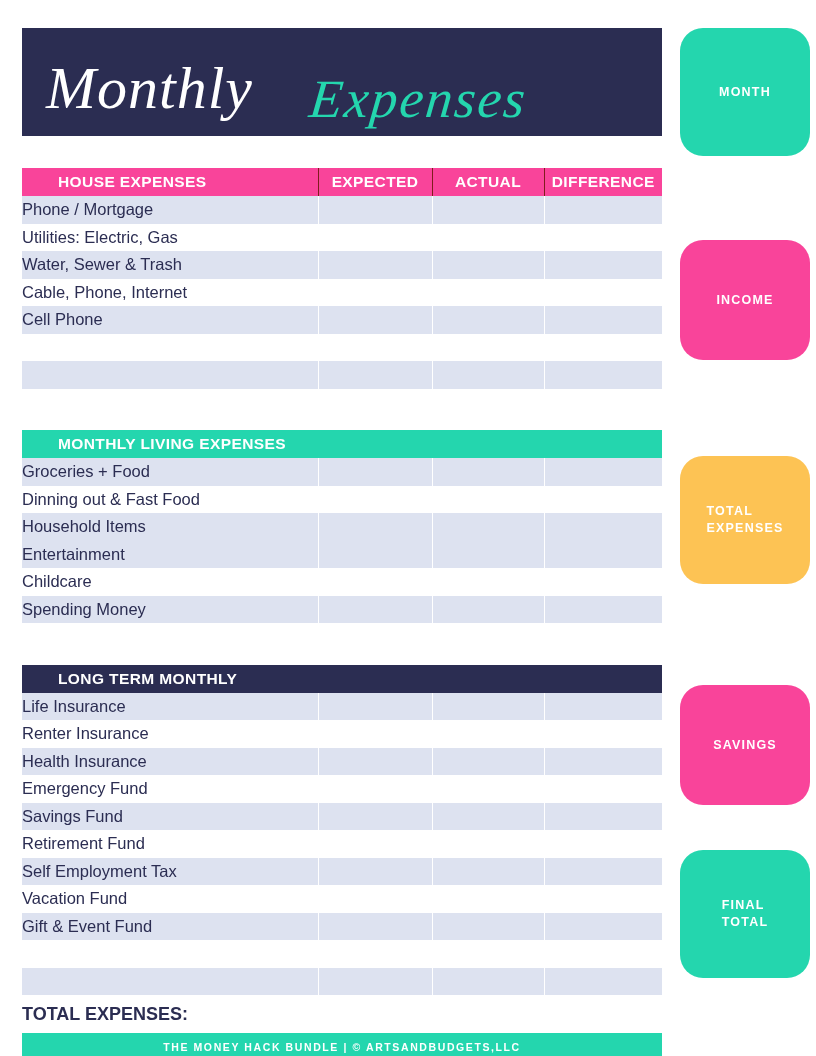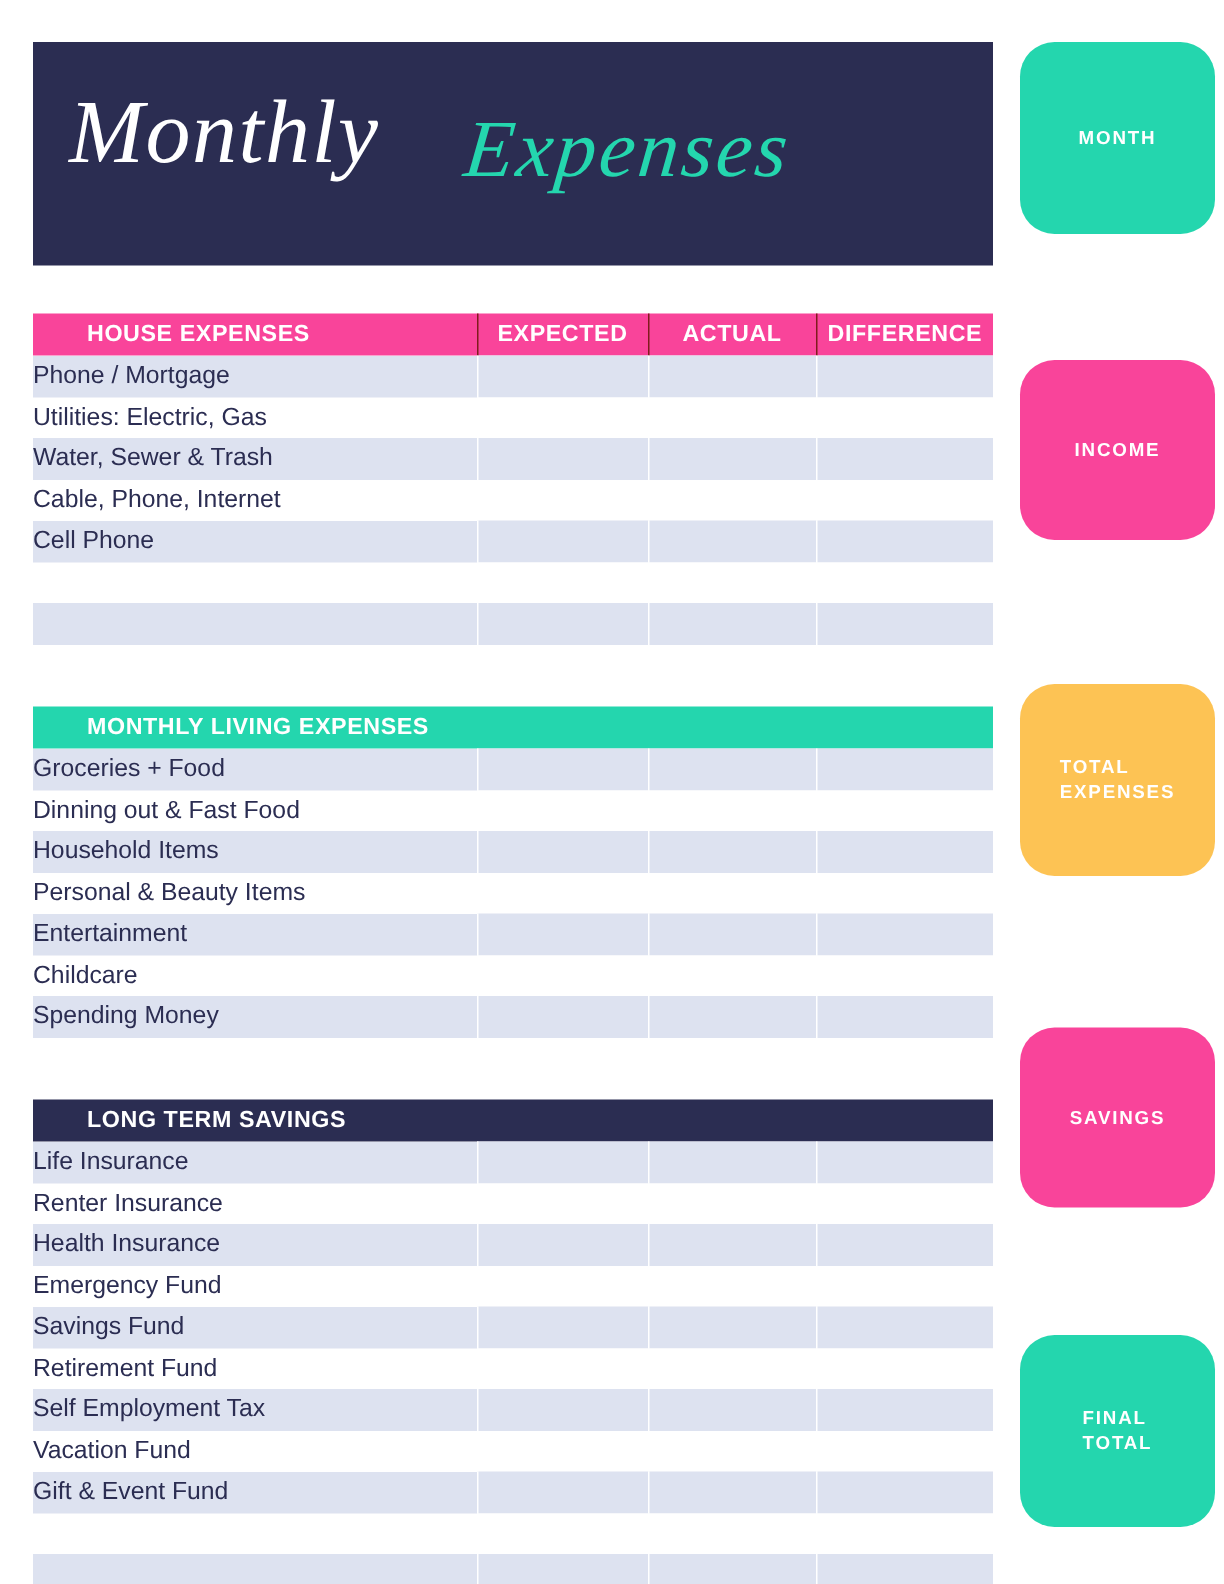--- a/index.html
+++ b/index.html
@@ -22,21 +22,21 @@
   }
   
   .sheet {
     position: absolute;
     left: 22px;
     top: 28px;
     width: 640px;
   }
   .header-band {
     background: #2b2d52;
-    height: 149px;
+    height: 108px;
     position: relative;
     overflow: hidden;
   }
   .title-monthly {
     position: absolute;
     left: 24px;
     top: 30px;
     font-family: "Liberation Serif", serif;
     font-style: italic;
     font-size: 60px;
@@ -161,21 +161,21 @@
     font-weight: bold;
     letter-spacing: 1.2px;
     line-height: 1.35;
     position: absolute;
     left: 0;
   }
   #card-month   { top: 0px;   height: 128px; background: #24d6ae; }
   #card-income  { top: 212px; height: 120px; background: #f9449a; }
   #card-total-expenses { top: 428px; height: 128px; background: #fdc354; }
   #card-savings { top: 645px; height: 120px; background: #f9449a; margin-top: 12px; }
-  #card-final-total { top: 862px; height: 128px; background: #24d6ae; }
+  #card-final-total { top: 822px; height: 128px; background: #24d6ae; }
 </style>
 </head>
 <body>
 
 <div class="page">
 
   <div class="sheet">
 
     <div class="header-band">
       <div class="title-monthly">Monthly</div>
@@ -269,26 +269,20 @@
           <td class="item-val"></td>
           <td class="item-val"></td>
           <td class="item-val"></td>
         </tr>
         <tr class="item-row shade">
           <td class="item-label">Household Items</td>
           <td class="item-val"></td>
           <td class="item-val"></td>
           <td class="item-val"></td>
         </tr>
-        <tr class="item-row plain">
-          <td class="item-label">Personal &amp; Beauty Items</td>
-          <td class="item-val"></td>
-          <td class="item-val"></td>
-          <td class="item-val"></td>
-        </tr>
         <tr class="item-row shade">
           <td class="item-label">Entertainment</td>
           <td class="item-val"></td>
           <td class="item-val"></td>
           <td class="item-val"></td>
         </tr>
         <tr class="item-row plain">
           <td class="item-label">Childcare</td>
           <td class="item-val"></td>
           <td class="item-val"></td>
@@ -305,21 +299,21 @@
           <td class="item-val"></td>
           <td class="item-val"></td>
           <td class="item-val"></td>
         </tr>
 
         <tr class="gap-row">
           <td colspan="4"></td>
         </tr>
 
         <tr class="section-row sec-navy">
-          <th class="label-cell">LONG TERM SAVINGS</th>
+          <th class="label-cell">LONG TERM MONTHLY</th>
           <th class="head-cell"></th>
           <th class="head-cell"></th>
           <th class="head-cell"></th>
         </tr>
 
         <tr class="item-row shade">
           <td class="item-label">Life Insurance</td>
           <td class="item-val"></td>
           <td class="item-val"></td>
           <td class="item-val"></td>

